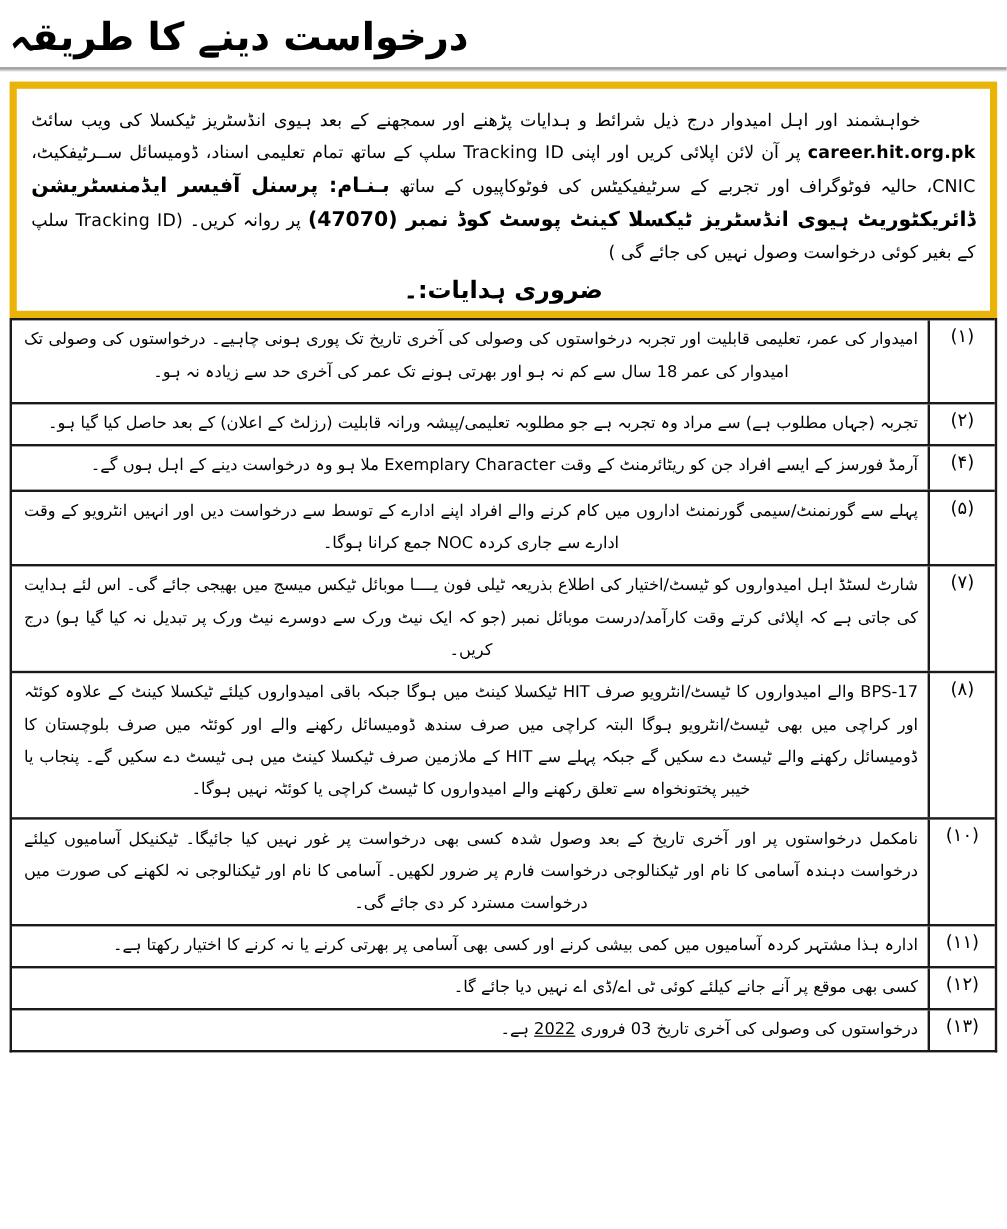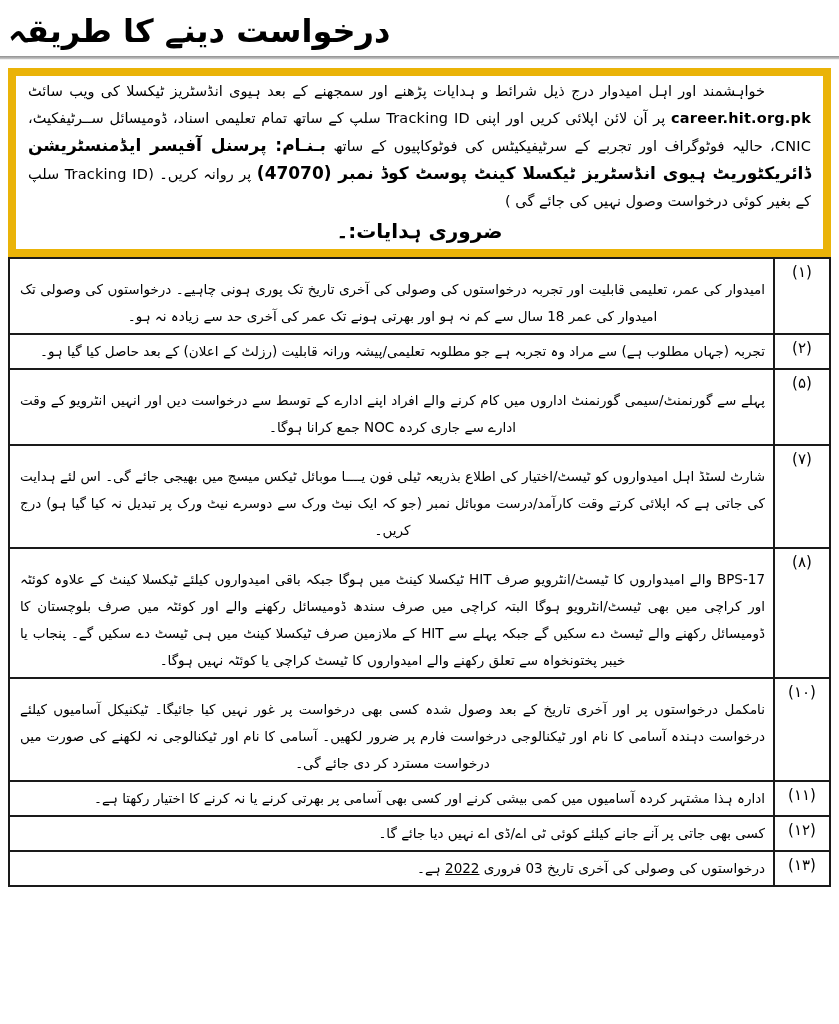--- a/index.html
+++ b/index.html
@@ -18,23 +18,23 @@
     letter-spacing: 0.5px;
   }
   .title-rule {
     height: 3px;
     background: linear-gradient(#8f8f8f, #c9c9c9);
     border-bottom: 1px solid #efefef;
     margin: 0 -8px 8px -8px;
   }
 
   .intro-box {
-    border: 8px solid #eab308;
+    border: 6px solid #eab308;
     min-height: 176px;
-    padding: 0 12px 2px 12px;
+    padding: 12px 12px 2px 12px;
     box-sizing: border-box;
   }
   .intro {
     margin: 2px 0 0 0;
     direction: rtl;
     text-align: justify;
     text-align-last: right;
     text-indent: 46px;
     font-size: 14.5px;
     line-height: 27px;
@@ -61,21 +61,21 @@
     box-sizing: border-box;
   }
   .cell-text {
     flex: 1;
     direction: rtl;
     font-size: 13.5px;
     line-height: 27px;
     padding: 3px 8px 3px 10px;
     box-sizing: border-box;
   }
-  .cell-text.multi { text-align: justify; text-align-last: center; margin-top: 14px; }
+  .cell-text.multi { text-align: justify; text-align-last: center; }
   .cell-text.single { text-align: right; text-align-last: right; }
   .cell-num {
     width: 56px;
     flex: 0 0 56px;
     border-left: 2px solid #1a1a1a;
     direction: rtl;
     text-align: center;
     font-size: 15px;
     padding-top: 4px;
     box-sizing: border-box;
@@ -101,20 +101,24 @@
       <div class="cell-text multi">امیدوار کی عمر، تعلیمی قابلیت اور تجربہ درخواستوں کی وصولی کی آخری تاریخ تک پوری ہونی چاہیے۔ درخواستوں کی وصولی تک امیدوار کی عمر 18 سال سے کم نہ ہو اور بھرتی ہونے تک عمر کی آخری حد سے زیادہ نہ ہو۔</div>
       <div class="cell-num">(۱)</div>
     </div>
 
     <div class="row" style="min-height:34px">
       <div class="cell-text single">تجربہ (جہاں مطلوب ہے) سے مراد وہ تجربہ ہے جو مطلوبہ تعلیمی/پیشہ ورانہ قابلیت (رزلٹ کے اعلان) کے بعد حاصل کیا گیا ہو۔</div>
       <div class="cell-num">(۲)</div>
     </div>
 
 
+    <div class="row" style="min-height:38px">
+      <div class="cell-text single">آرمڈ فورسز کے ایسے افراد جن کو ریٹائرمنٹ کے وقت Exemplary Character ملا ہو وہ درخواست دینے کے اہل ہوں گے۔</div>
+      <div class="cell-num">(۴)</div>
+    </div>
 
     <div class="row" style="min-height:60px">
       <div class="cell-text multi">پہلے سے گورنمنٹ/سیمی گورنمنٹ اداروں میں کام کرنے والے افراد اپنے ادارے کے توسط سے درخواست دیں اور انہیں انٹرویو کے وقت ادارے سے جاری کردہ NOC جمع کرانا ہوگا۔</div>
       <div class="cell-num">(۵)</div>
     </div>
 
 
     <div class="row" style="min-height:68px">
       <div class="cell-text multi">شارٹ لسٹڈ اہل امیدواروں کو ٹیسٹ/اختیار کی اطلاع بذریعہ ٹیلی فون یــــا موبائل ٹیکس میسج میں بھیجی جائے گی۔ اس لئے ہدایت کی جاتی ہے کہ اپلائی کرتے وقت کارآمد/درست موبائل نمبر (جو کہ ایک نیٹ ورک سے دوسرے نیٹ ورک پر تبدیل نہ کیا گیا ہو) درج کریں۔</div>
       <div class="cell-num">(۷)</div>
@@ -130,21 +134,21 @@
       <div class="cell-text multi">نامکمل درخواستوں پر اور آخری تاریخ کے بعد وصول شدہ کسی بھی درخواست پر غور نہیں کیا جائیگا۔ ٹیکنیکل آسامیوں کیلئے درخواست دہندہ آسامی کا نام اور ٹیکنالوجی درخواست فارم پر ضرور لکھیں۔ آسامی کا نام اور ٹیکنالوجی نہ لکھنے کی صورت میں درخواست مسترد کر دی جائے گی۔</div>
       <div class="cell-num">(۱۰)</div>
     </div>
 
     <div class="row" style="min-height:33px">
       <div class="cell-text single">ادارہ ہذا مشتہر کردہ آسامیوں میں کمی بیشی کرنے اور کسی بھی آسامی پر بھرتی کرنے یا نہ کرنے کا اختیار رکھتا ہے۔</div>
       <div class="cell-num">(۱۱)</div>
     </div>
 
     <div class="row" style="min-height:33px">
-      <div class="cell-text single">کسی بھی جاتی پر آنے جانے کیلئے کوئی ٹی اے/ڈی اے نہیں دیا جائے گا۔</div>
+      <div class="cell-text single">کسی بھی موقع پر آنے جانے کیلئے کوئی ٹی اے/ڈی اے نہیں دیا جائے گا۔</div>
       <div class="cell-num">(۱۲)</div>
     </div>
 
     <div class="row" style="min-height:33px">
       <div class="cell-text single"><span>درخواستوں کی وصولی کی آخری تاریخ 03 فروری </span><span class="u">2022</span><span> ہے۔</span></div>
       <div class="cell-num">(۱۳)</div>
     </div>
 
   </div>
 </div>

